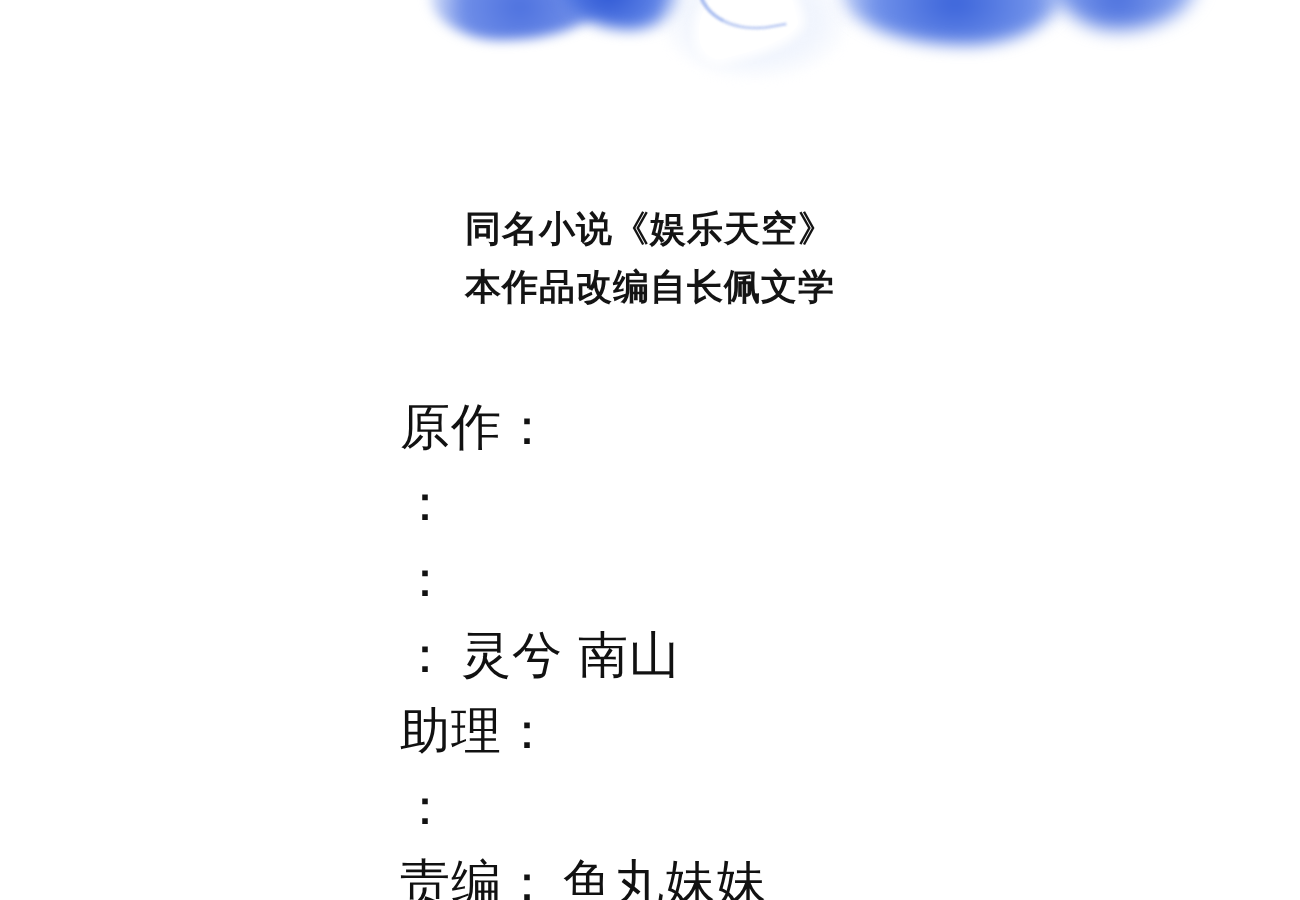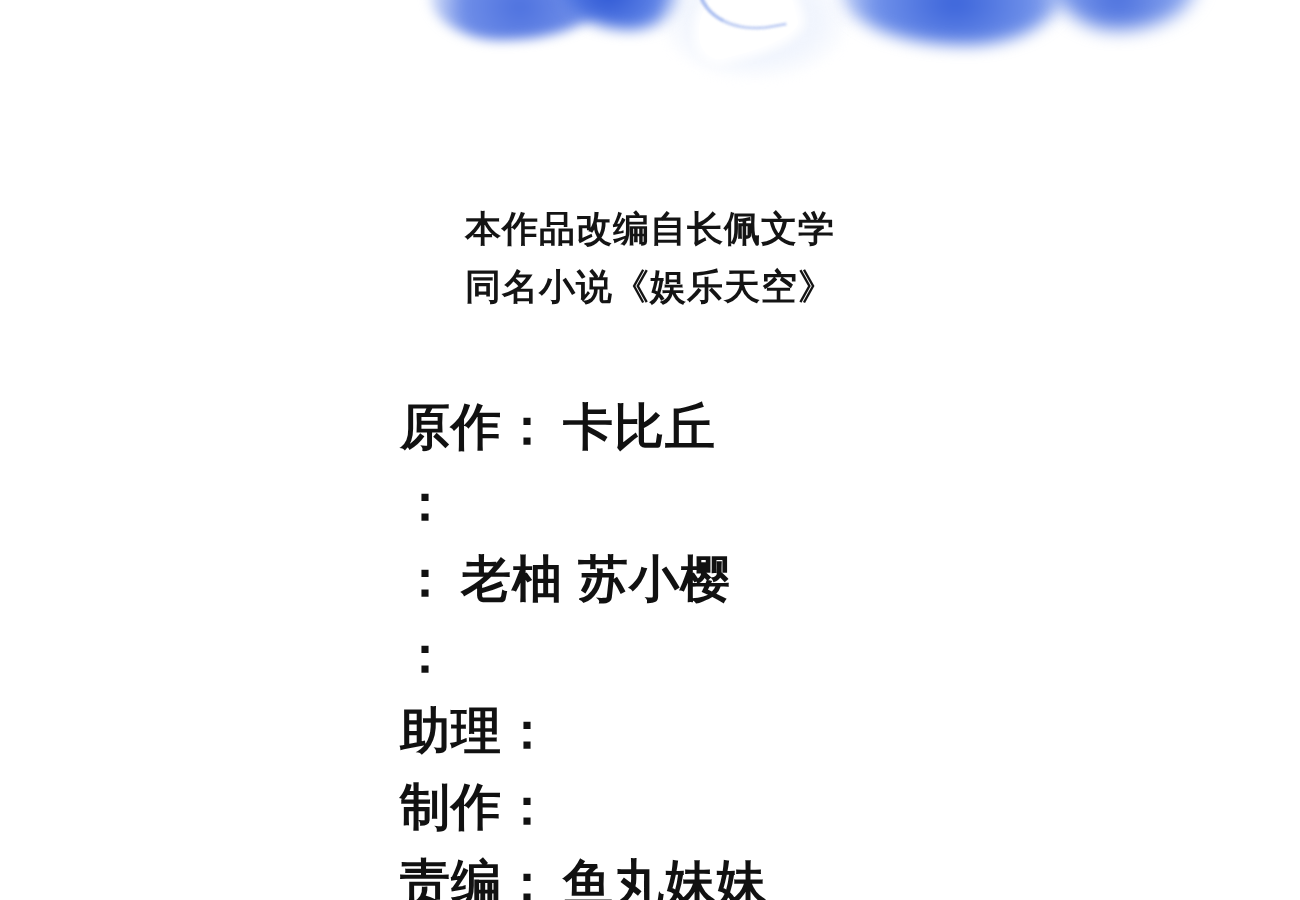--- a/index.html
+++ b/index.html
@@ -123,21 +123,21 @@
   .staff-block {
     margin-top: 72px;
     padding-left: 400px;
   }
   .staff-row {
     display: flex;
     align-items: flex-start;
     font-size: 50px;
     line-height: 1.52;
     color: #111111;
-    font-weight: 700;
+    font-weight: 400;
     white-space: nowrap;
     letter-spacing: 1px;
   }
   .staff-role {
     display: inline-block;
   }
   .staff-colon {
     display: inline-block;
     padding-right: 10px;
   }
@@ -157,52 +157,50 @@
   <div class="blob blob-c"></div>
   <div class="blob blob-d"></div>
   <div class="petal-glow"></div>
   <div class="petal"></div>
   <div class="petal-stroke"></div>
 </div>
 
 <div class="credits">
 
   <div class="source-block">
+    <span class="source-line">同名小说《娱乐天空》</span>
     <span class="source-line">本作品改编自长佩文学</span>
-    <span class="source-line">同名小说《娱乐天空》</span>
   </div>
 
   <div class="staff-block">
 
     <div class="staff-row">
       <span class="staff-role">原作</span>
       <span class="staff-colon">：</span>
-      <span class="staff-name">卡比丘</span>
-    </div>
-
-    <div class="staff-row">
-      <span class="staff-colon">：</span>
-    </div>
-
-    <div class="staff-row">
-      <span class="staff-colon">：</span>
-      <span class="staff-name">老柚 苏小樱</span>
-    </div>
-
-    <div class="staff-row">
-      <span class="staff-colon">：</span>
+    </div>
+
+    <div class="staff-row">
+      <span class="staff-colon">：</span>
+    </div>
+
+    <div class="staff-row">
+      <span class="staff-colon">：</span>
+    </div>
+
+    <div class="staff-row">
+      <span class="staff-colon">：</span>
+      <span class="staff-name">灵兮 南山</span>
     </div>
 
     <div class="staff-row">
       <span class="staff-role">助理</span>
       <span class="staff-colon">：</span>
     </div>
 
     <div class="staff-row">
-      <span class="staff-role">制作</span>
       <span class="staff-colon">：</span>
     </div>
 
     <div class="staff-row clipped">
       <span class="staff-role">责编</span>
       <span class="staff-colon">：</span>
       <span class="staff-name">鱼丸妹妹</span>
     </div>
 
   </div>

